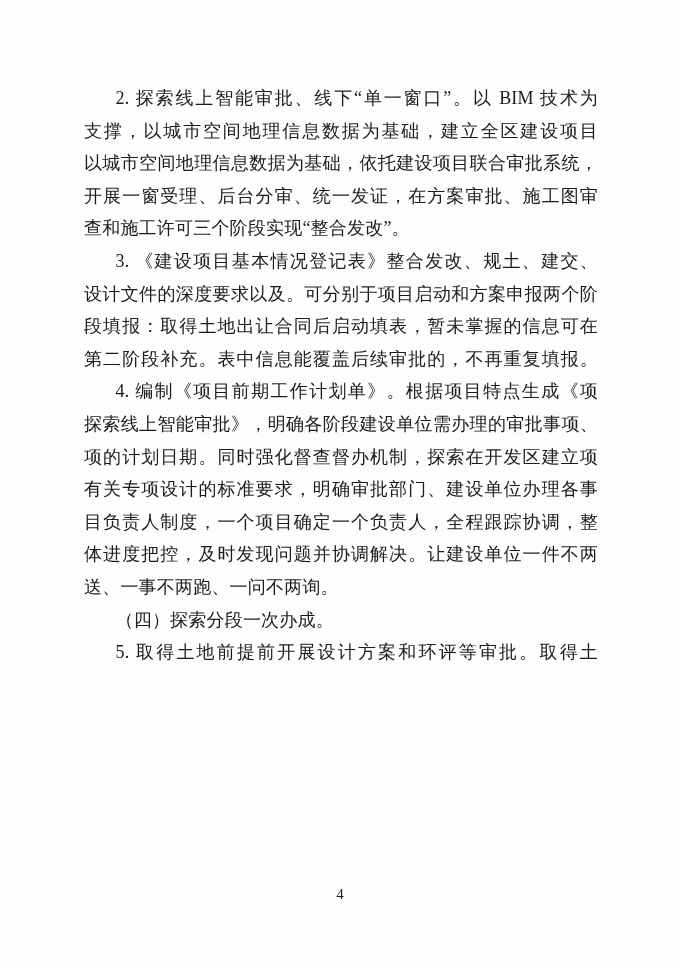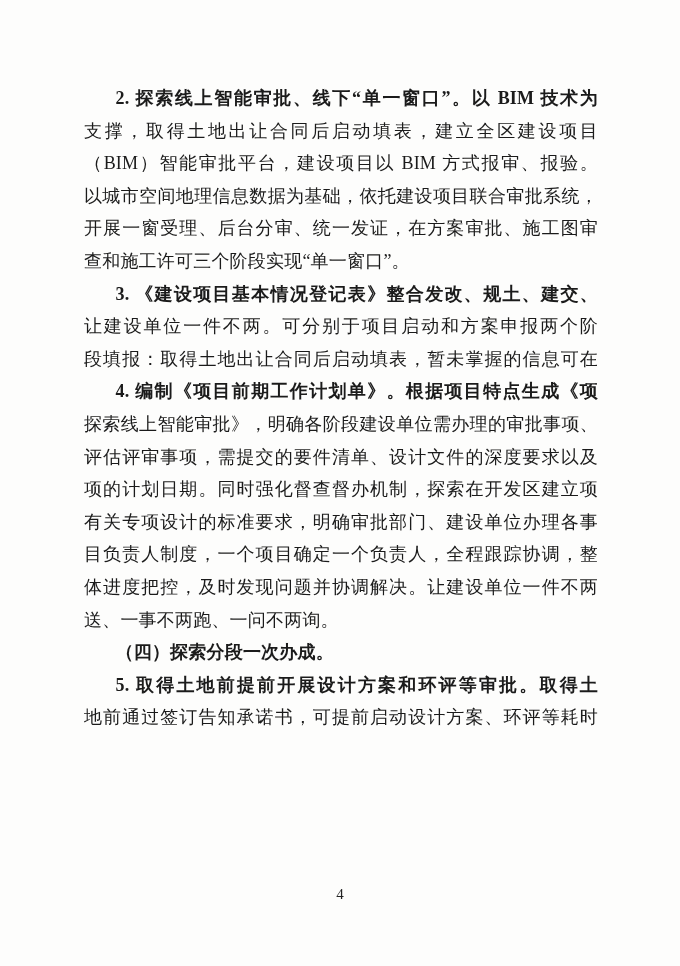--- a/index.html
+++ b/index.html
@@ -31,52 +31,49 @@
     text-align: justify;
     text-align-last: justify;
     letter-spacing: 0.2px;
   }
   .line.short {
     text-align: left;
     text-align-last: left;
   }
   .line.indent {
     text-indent: 1.75em;
-    font-weight: bold;
   }
   .pageno {
     position: absolute;
     top: 886px;
     left: 0;
     width: 100%;
     text-align: center;
     font-size: 15px;
     color: #222;
   }
 </style>
 </head>
 <body>
 
 <div class="sheet">
   <div class="text-block">
     <div class="line indent">2. 探索线上智能审批、线下“单一窗口”。以 BIM 技术为</div>
-    <div class="line">支撑，取得土地出让合同后启动填表，建立全区建设项目</div>
-    <div class="line">（BIM）智能审批平台，建设项目以 BIM 方式报审、报验。</div>
+    <div class="line">支撑，以城市空间地理信息数据为基础，建立全区建设项目</div>
     <div class="line">以城市空间地理信息数据为基础，依托建设项目联合审批系统，</div>
     <div class="line">开展一窗受理、后台分审、统一发证，在方案审批、施工图审</div>
-    <div class="line short">查和施工许可三个阶段实现“单一窗口”。</div>
+    <div class="line short">查和施工许可三个阶段实现“整合发改”。</div>
     <div class="line indent">3. 《建设项目基本情况登记表》整合发改、规土、建交、</div>
-    <div class="line">让建设单位一件不两。可分别于项目启动和方案申报两个阶</div>
+    <div class="line">设计文件的深度要求以及。可分别于项目启动和方案申报两个阶</div>
     <div class="line">段填报：取得土地出让合同后启动填表，暂未掌握的信息可在</div>
+    <div class="line">第二阶段补充。表中信息能覆盖后续审批的，不再重复填报。</div>
     <div class="line indent">4. 编制《项目前期工作计划单》。根据项目特点生成《项</div>
     <div class="line">探索线上智能审批》，明确各阶段建设单位需办理的审批事项、</div>
-    <div class="line">评估评审事项，需提交的要件清单、设计文件的深度要求以及</div>
     <div class="line">项的计划日期。同时强化督查督办机制，探索在开发区建立项</div>
     <div class="line">有关专项设计的标准要求，明确审批部门、建设单位办理各事</div>
     <div class="line">目负责人制度，一个项目确定一个负责人，全程跟踪协调，整</div>
     <div class="line">体进度把控，及时发现问题并协调解决。让建设单位一件不两</div>
     <div class="line short">送、一事不两跑、一问不两询。</div>
     <div class="line indent short">（四）探索分段一次办成。</div>
     <div class="line indent">5. 取得土地前提前开展设计方案和环评等审批。取得土</div>
-    <div class="line">地前通过签订告知承诺书，可提前启动设计方案、环评等耗时</div>
   </div>
   <div class="pageno">4</div>
 </div>
 
 </body></html>

